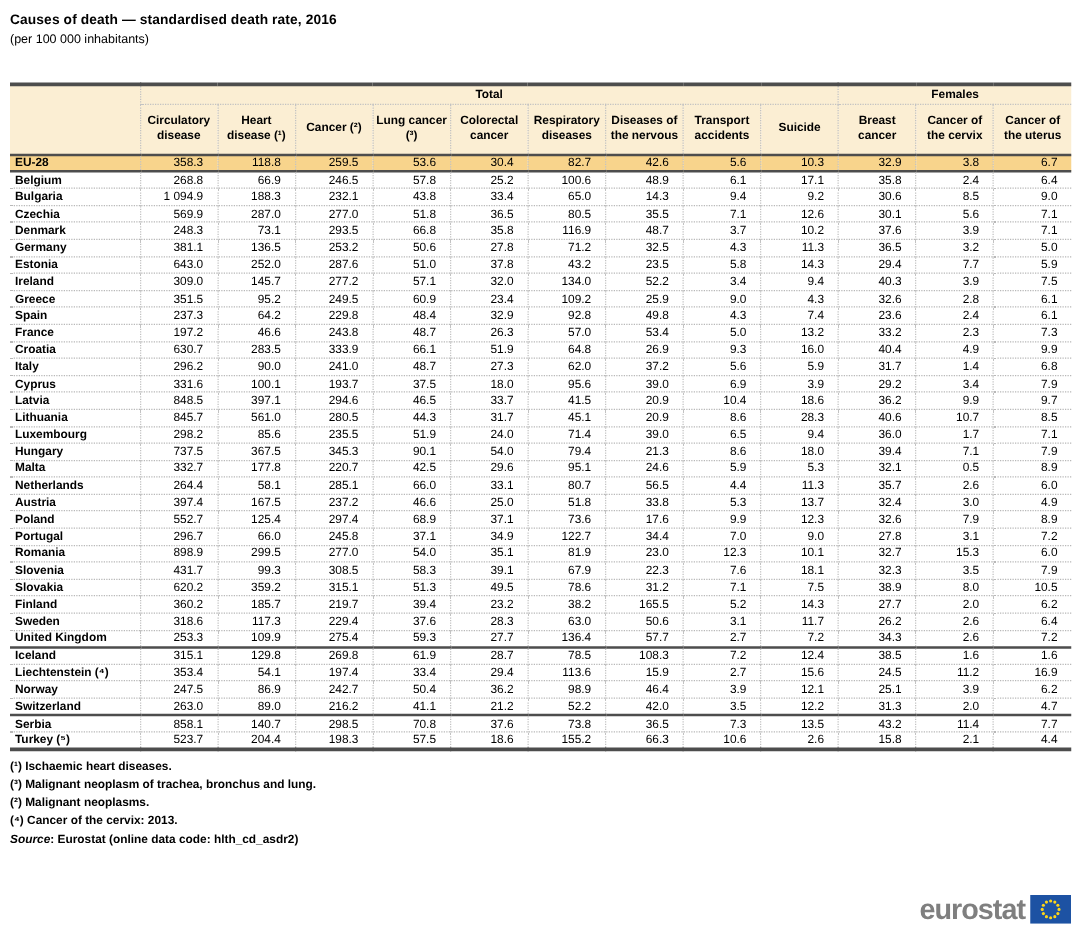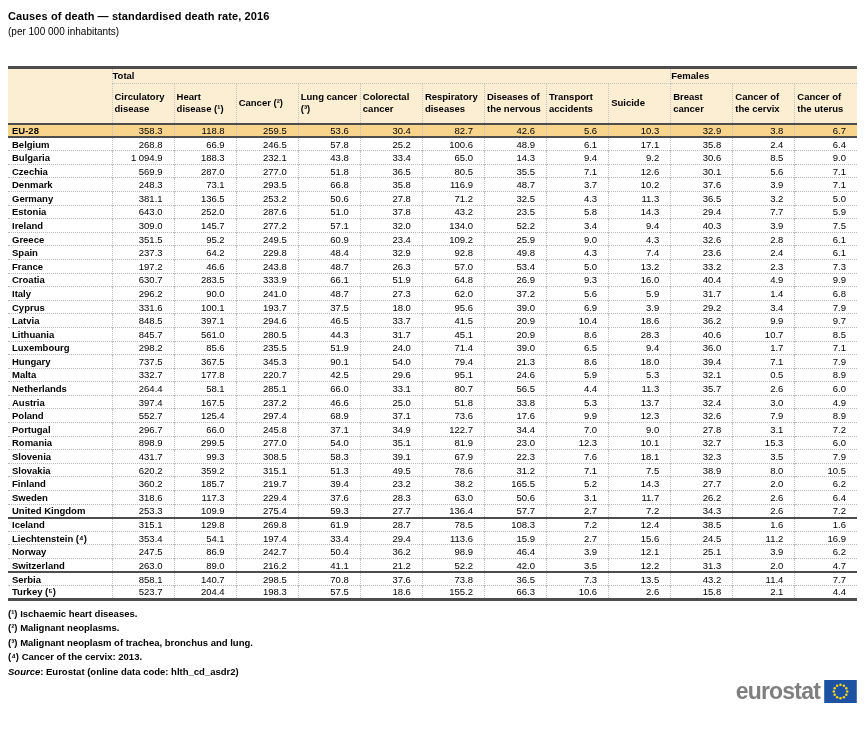--- a/index.html
+++ b/index.html
@@ -27,21 +27,21 @@
   }
   table.data{
     position:absolute;left:8px;top:66px;width:849px;
     border-collapse:collapse;table-layout:fixed;
     border-top:3px solid var(--dark-line);
     border-bottom:3px solid var(--dark-line);
   }
   col.c-country{width:104px;}
   thead th{
     background:var(--header-bg);font-weight:bold;font-size:9.5px;
-    text-align:left;vertical-align:middle;padding:1px 2px;line-height:1.25;
+    text-align:center;vertical-align:middle;padding:1px 2px;line-height:1.25;
   }
   thead tr.grp th{height:16px;padding:1px 0;}
   thead tr.grp th.grp-label{border-bottom:1px dotted var(--dot-line);}
   thead tr.cols th{height:40px;border-bottom:2px solid var(--dark-line);}
   thead th.corner{border-bottom:2px solid var(--dark-line);}
   th,td{border-right:1px dotted var(--dot-line);}
   th:last-child,td:last-child{border-right:none;}
   tbody th{
     font-size:9.5px;font-weight:bold;text-align:left;padding:0 2px 0 4px;
     white-space:nowrap;
@@ -54,21 +54,21 @@
   tbody tr.eu th,tbody tr.eu td{
     background:var(--eu-row-bg);border-bottom:2px solid var(--dark-line);
   }
   tbody tr.sep-after th,tbody tr.sep-after td{border-bottom:2px solid var(--dark-line);margin-top:14px;}
   .footnotes{
     position:absolute;left:8px;top:607px;font-size:9.5px;line-height:14.4px;
   }
   .footnotes div{white-space:nowrap;font-weight:bold;}
   .source-line em{font-style:italic;}
   .footer-logo{
-    position:absolute;right:11px;top:680px;display:flex;gap:4px;
+    position:absolute;right:11px;top:716px;display:flex;gap:4px;
   }
   .logo-text{
     color:var(--logo-gray);font-size:23px;font-weight:bold;letter-spacing:-0.8px;
     line-height:1;
   }
   .flag{display:block;}
 </style>
 </head>
 <body>
 
@@ -636,22 +636,22 @@
         <td>2.6</td>
         <td>15.8</td>
         <td>2.1</td>
         <td>4.4</td>
       </tr>
     </tbody>
   </table>
 
 <div class="footnotes">
   <div>(¹) Ischaemic heart diseases.</div>
+  <div>(³) Malignant neoplasm of trachea, bronchus and lung.</div>
   <div>(²) Malignant neoplasms.</div>
-  <div>(³) Malignant neoplasm of trachea, bronchus and lung.</div>
   <div>(⁴) Cancer of the cervix: 2013.</div>
   <div class="source-line"><em>Source</em><span>: Eurostat (online data code: hlth_cd_asdr2)</span></div>
 </div>
 
 <div class="footer-logo">
   <span class="logo-text">eurostat</span>
   <svg class="flag" width="33" height="23" viewBox="0 0 34 24">
     <rect x="0" y="0" width="34" height="24" fill="#1D52A3"></rect>
     <g fill="#FFD617">
       <circle cx="17" cy="5" r="1.3"></circle>

